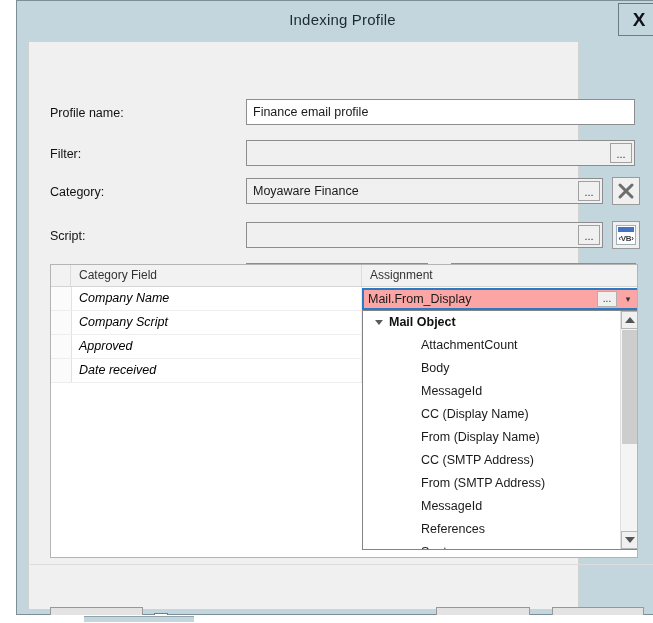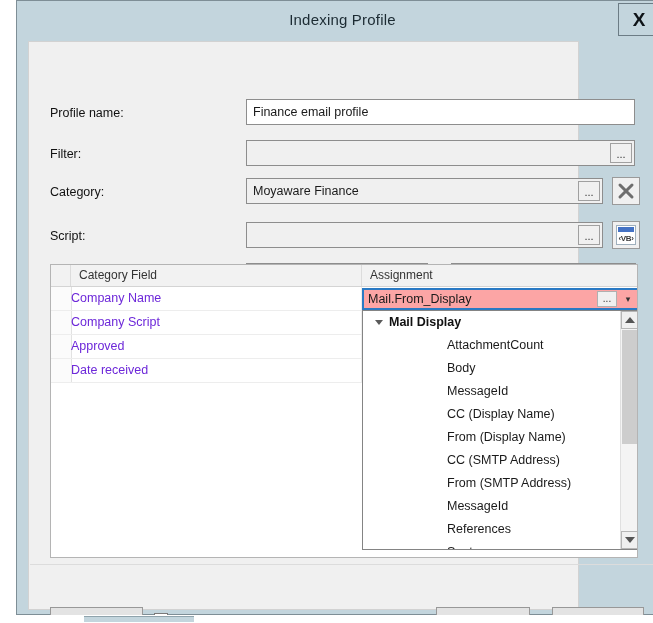--- a/index.html
+++ b/index.html
@@ -224,24 +224,26 @@
     width: 20px; height: 23px;
     border-right: 1px solid #e2e2e2;
     background: #fbfbfb;
   }
   .grid-row .cell-field {
     position: absolute;
     left: 20px; top: 0;
     width: 291px;
     height: 23px;
     line-height: 23px;
-    font-size: 12.5px;
-    color: #6d28d9;
+    padding-left: 8px;
+    font-size: 12.5px;
+    color: #000000;
     box-sizing: border-box;
     border-right: 1px solid #ededed;
+    font-style: italic;
   }
   .grid-row .cell-assign {
     position: absolute;
     left: 311px; top: 0;
     width: 276px;
     height: 23px;
     line-height: 23px;
     padding-left: 6px;
     font-size: 12.5px;
     color: #1a1a1a;
@@ -332,21 +334,21 @@
   .dd-item.group .tri {
     position: absolute;
     left: 12px;
     top: 9px;
     width: 0; height: 0;
     border-left: 4px solid transparent;
     border-right: 4px solid transparent;
     border-top: 5px solid #5a5a5a;
   }
   .dd-item.child {
-    padding-left: 84px;
+    padding-left: 58px;
   }
   
   #dd-scrollbar {
     position: absolute;
     right: 0;
     top: 0;
     width: 18px;
     height: 100%;
     background: #f4f4f4;
     border-left: 1px solid #e0e0e0;
@@ -537,21 +539,21 @@
       <div id="assignment-editor">
         <span class="val">Mail.From_Display</span>
         <span class="ed-ellipsis">...</span>
         <span class="ed-chev">▾</span>
       </div>
 
       <div id="assignment-dropdown">
         <div id="dropdown-inner">
           <div class="dd-item group">
             <span class="tri"></span>
-            <span>Mail Display</span>
+            <span>Mail Object</span>
           </div>
           <div class="dd-item child">AttachmentCount</div>
           <div class="dd-item child">Body</div>
           <div class="dd-item child">MessageId</div>
           <div class="dd-item child">CC (Display Name)</div>
           <div class="dd-item child">From (Display Name)</div>
           <div class="dd-item child">CC (SMTP Address)</div>
           <div class="dd-item child">From (SMTP Address)</div>
           <div class="dd-item child">MessageId</div>
           <div class="dd-item child">References</div>

